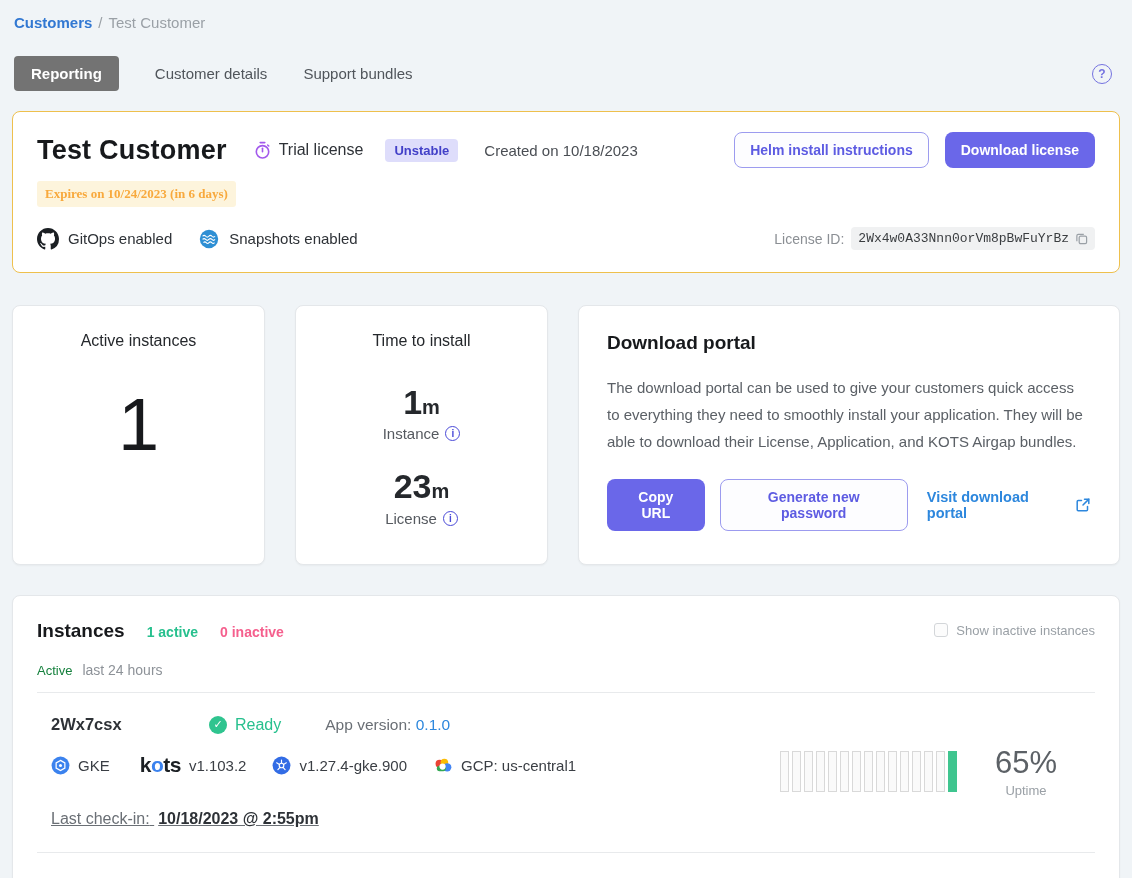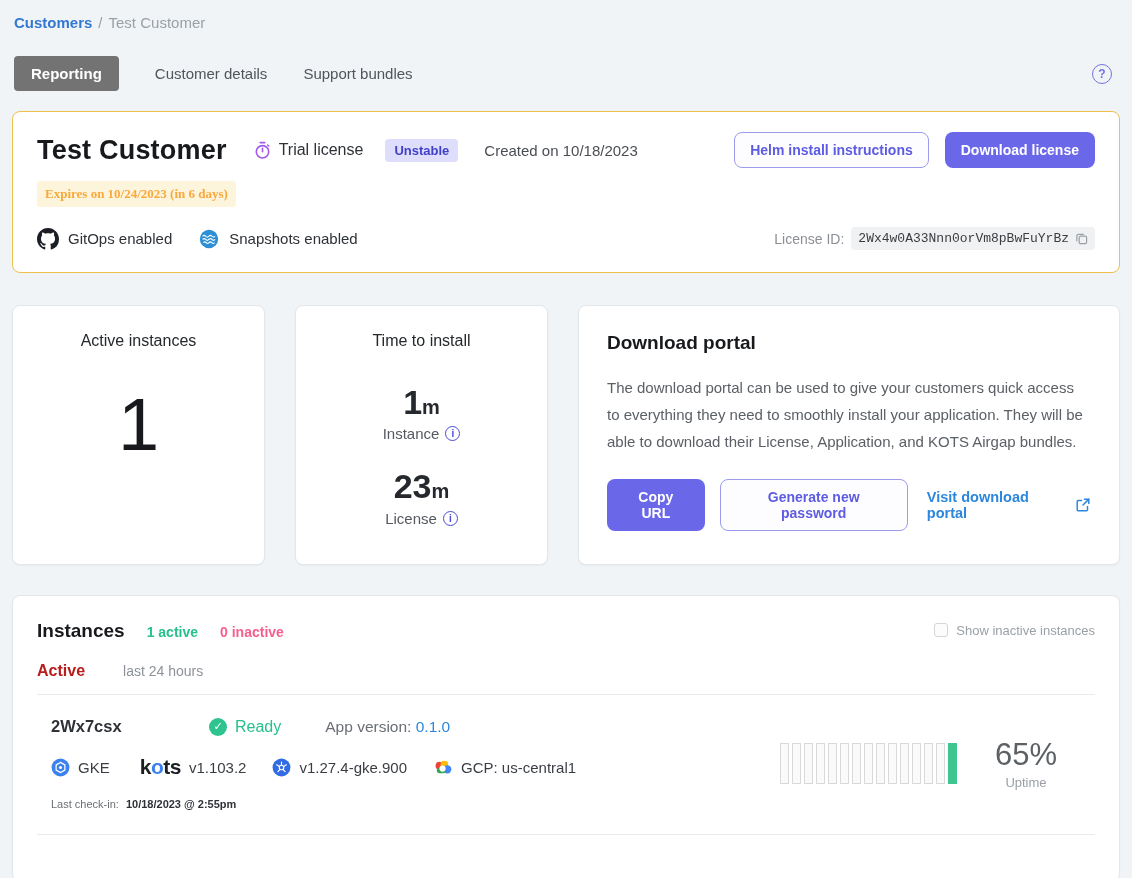--- a/index.html
+++ b/index.html
@@ -79,36 +79,36 @@
   
   .instances-card { margin-top:30px; padding:24px 24px 22px 24px; }
   .inst-header { display:flex; align-items:baseline; }
   .inst-title { font-size:19px; font-weight:700; color:#17191c; }
   .count-active { margin-left:22px; font-size:14px; font-weight:600; color:#27c08e; }
   .count-inactive { margin-left:22px; font-size:14px; font-weight:600; color:#f55f8d; }
   .show-inactive { margin-left:auto; display:flex; align-items:center; gap:8px; cursor:pointer; }
   .checkbox { width:14px; height:14px; border:1px solid #d3d6d9; border-radius:3px; background:#fcfcfc; }
   .show-inactive-label { font-size:13px; color:#9aa0a6; }
   .inst-subheader { margin-top:20px; display:flex; align-items:baseline; gap:10px; }
-  .inst-sub-title { font-size:16px; font-weight:700; color:#b91c1c; }
-  .inst-timeframe { font-size:14px; color:#8d9298;margin-left:28px; }
+  .inst-sub-title { font-size:13px; font-weight:400; color:#15803d; }
+  .inst-timeframe { font-size:14px; color:#8d9298; }
   .divider { border-top:1px solid #e8eaec; margin-top:14px; }
   .inst-row { display:flex; align-items:center; padding:22px 2px 0 14px; }
   .inst-left { flex:1; }
   .ir1 { display:flex; align-items:center; }
   .inst-id { font-size:16.5px; font-weight:700; color:#2e3237; width:158px; }
   .inst-status { display:flex; align-items:center; gap:8px; font-size:16px; color:#27c08e; }
   .check-circle { width:18px; height:18px; border-radius:50%; background:#2fc48f; color:#fff; font-size:11px; font-weight:700; display:flex; align-items:center; justify-content:center; }
   .app-version { margin-left:44px; font-size:15.5px; color:#6a6f75; }
   .app-version a { color:#2d87dd; text-decoration:none; cursor:pointer; }
   .ir2 { display:flex; align-items:center; margin-top:19px; }
   .meta { display:flex; align-items:center; gap:8px; font-size:15px; color:#3a3e44; }
   .kots-logo { font-size:21px; font-weight:700; color:#1b1f23; letter-spacing:-.5px; }
   .kots-o { color:#3b82ee; }
-  .ir3 { margin-top:19px; font-size:11px; color:#6a6f75; }
+  .ir3 { margin-top:33px; font-size:16px; color:#6a6f75;text-decoration:underline; }
   .ir3 b { color:#2e3237; margin-left:4px; }
   .inst-right { display:flex; align-items:center; gap:38px; padding-right:36px; }
   .uptime-bars { display:flex; gap:3px; align-items:flex-end; }
   .ubar { width:9px; height:41px; background:#fafafa; border:1px solid #d9d9d9; }
   .ubar.filled { background:#3fc58f; border-color:#3fc58f; }
   .uptime-block { text-align:center; }
   .uptime-value { font-size:31px; color:#5c6166; }
   .uptime-label { font-size:13px; color:#9aa0a6; margin-top:2px; }
   .bottom-pad { height:24px; }
   svg { display:block; }

